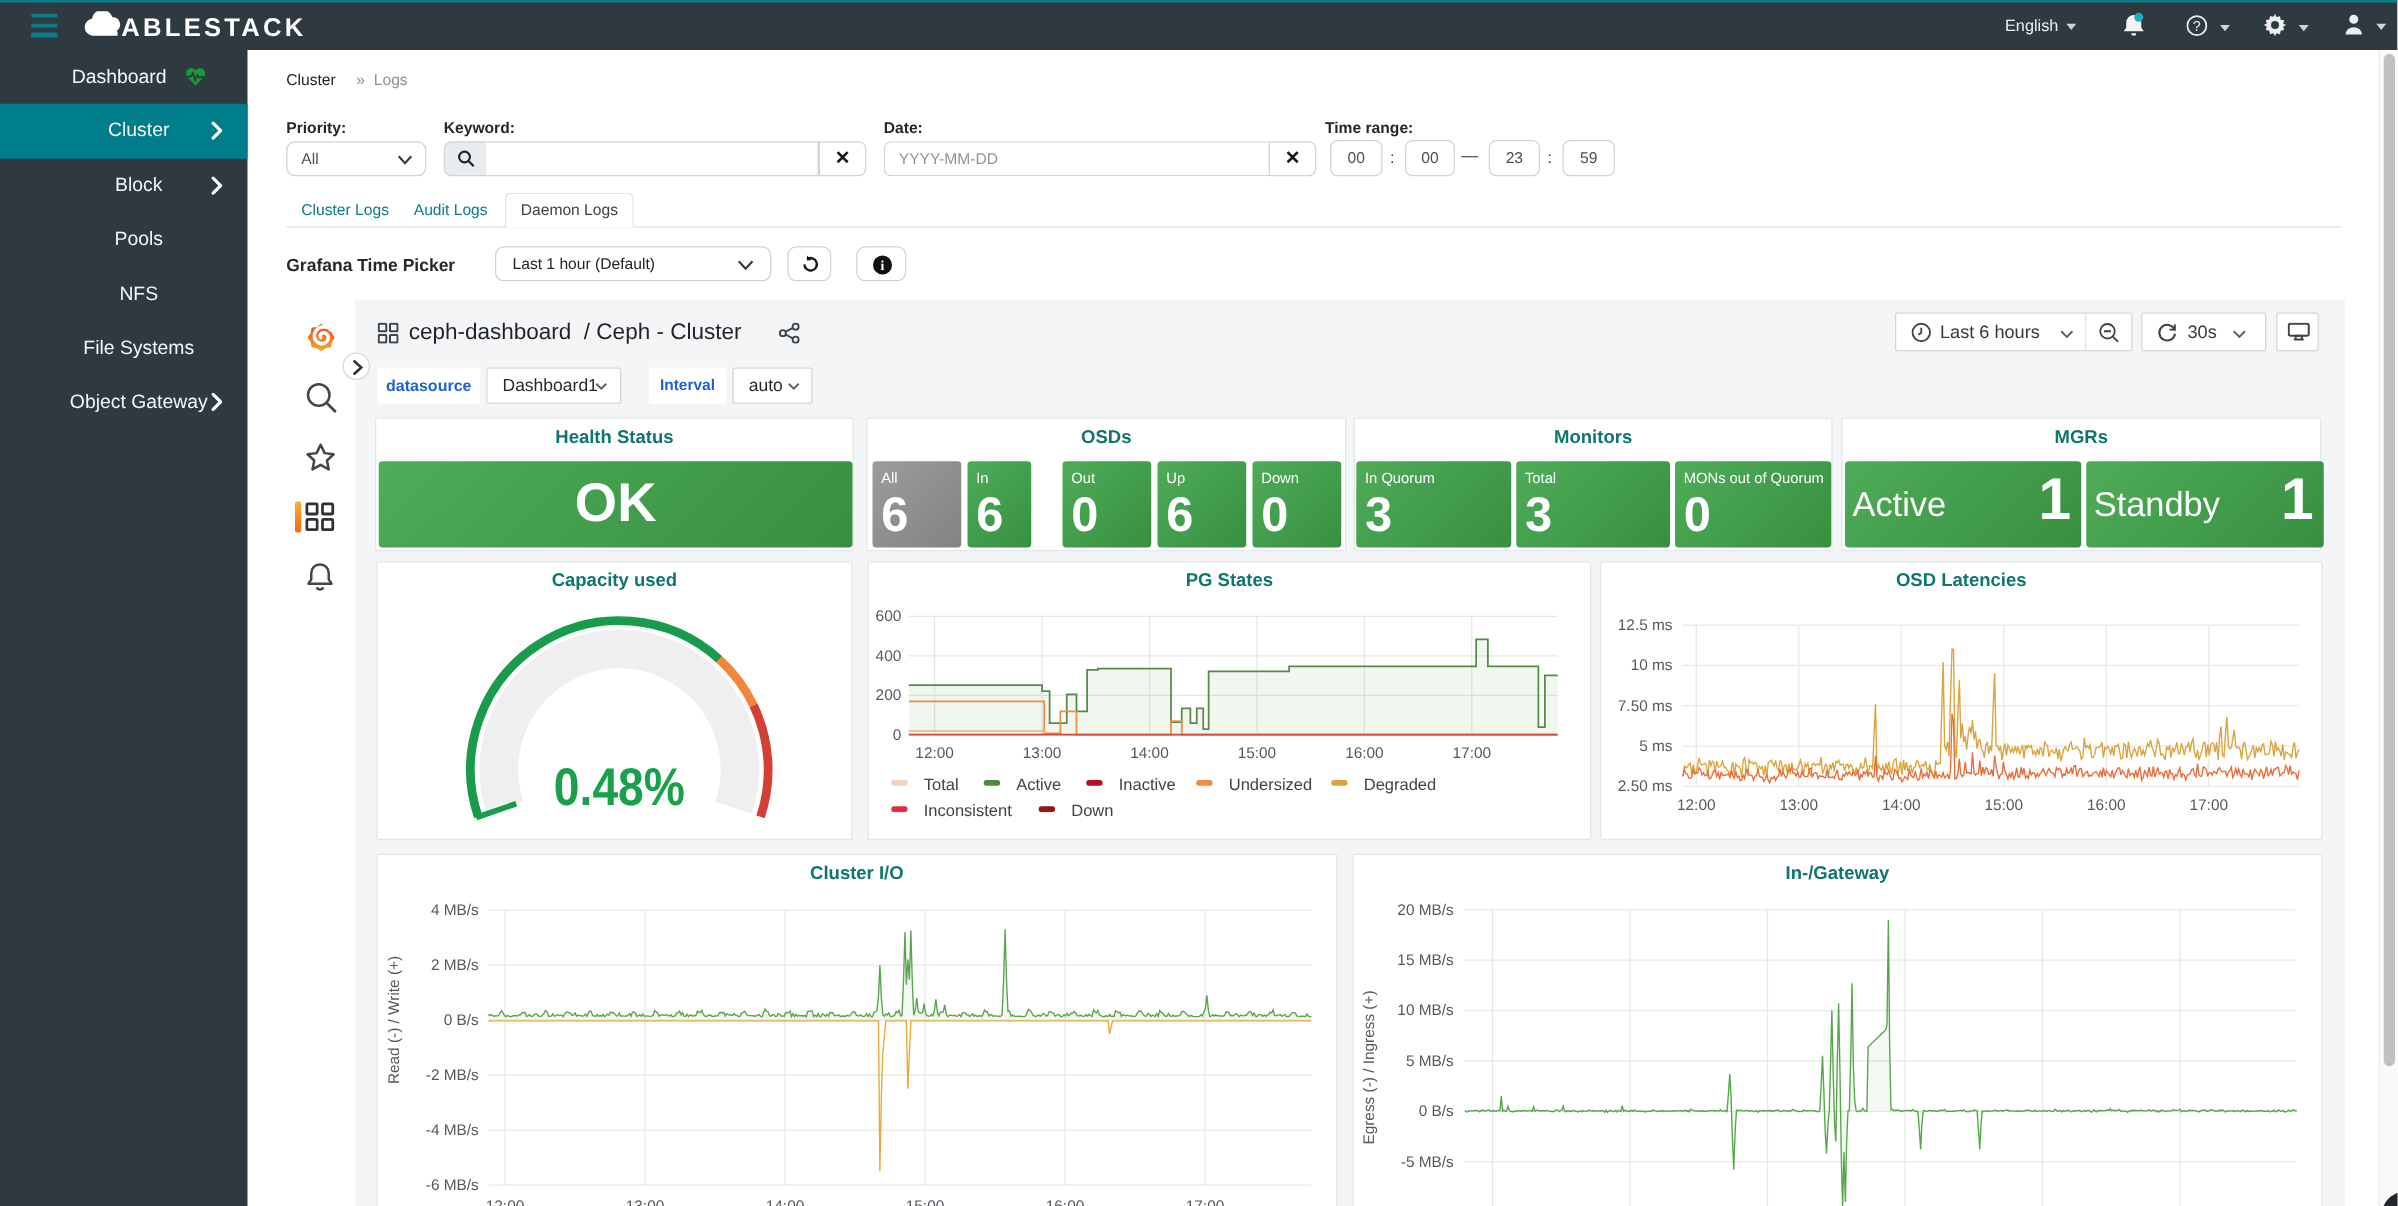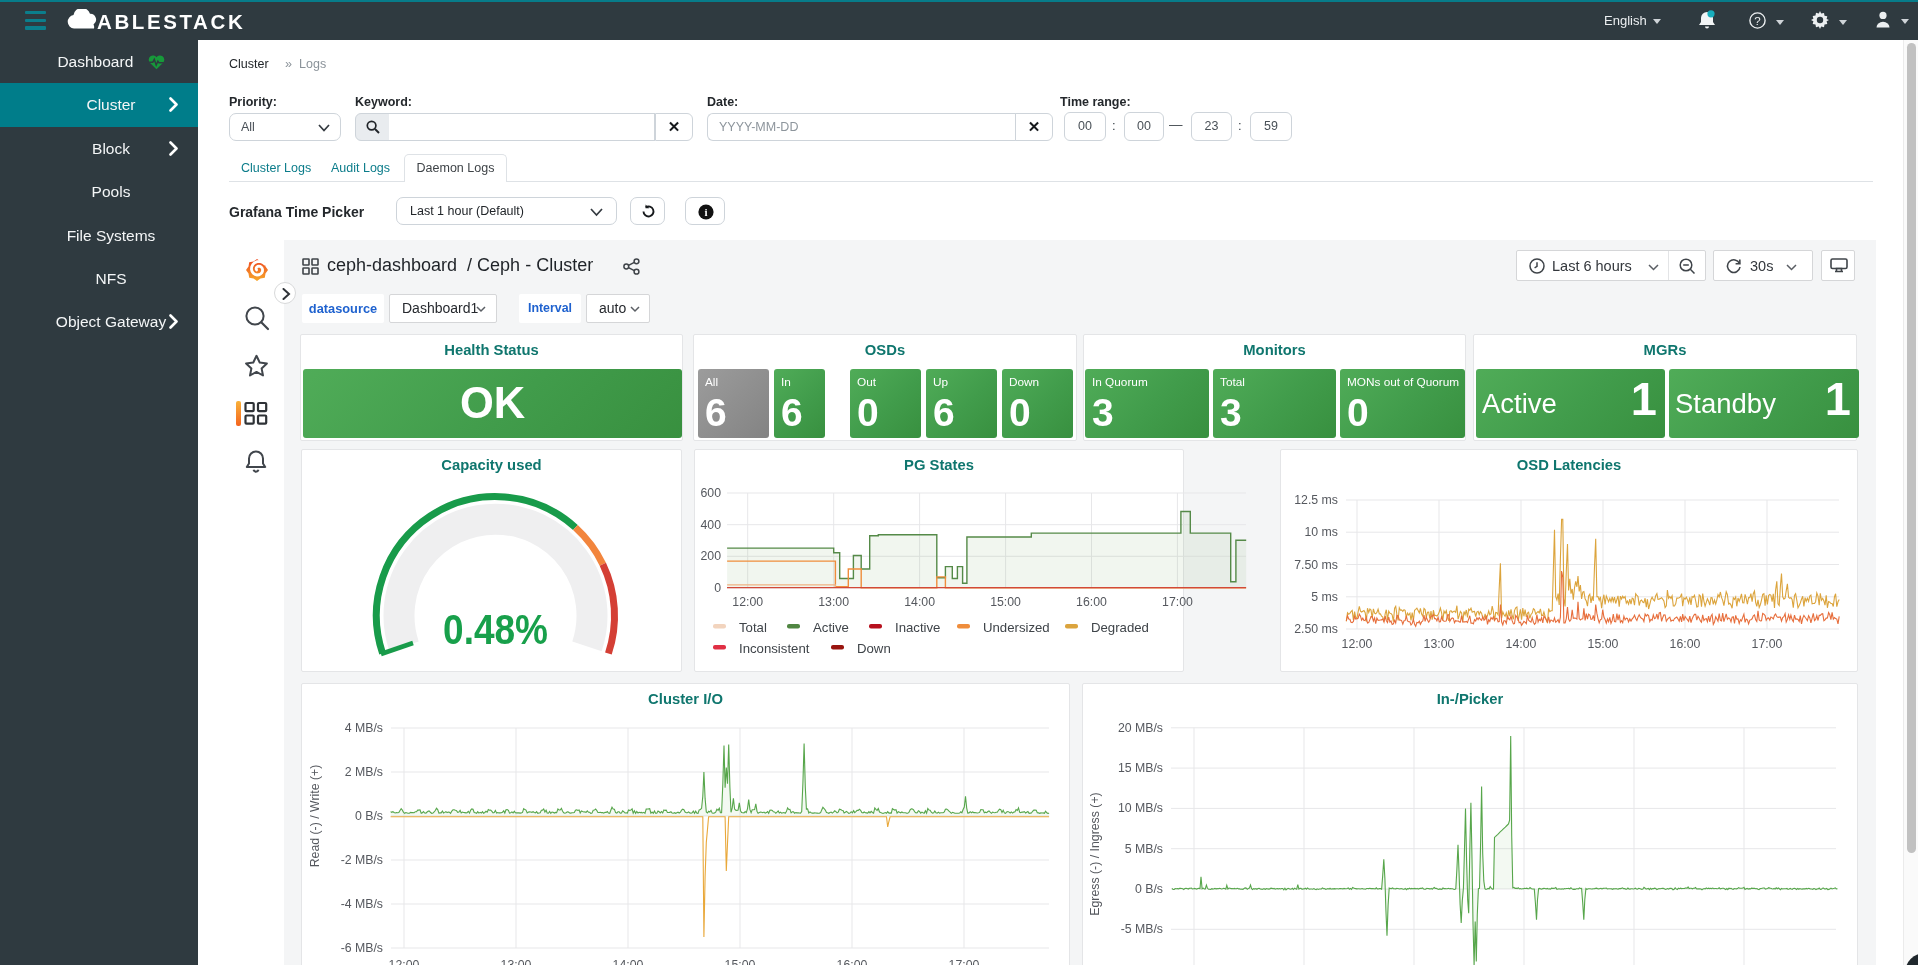--- a/index.html
+++ b/index.html
@@ -110,22 +110,22 @@
         </span>
   </div>
   <div class="side-item">Block
     <span class="side-chev">
           <svg width="9" height="15" viewBox="0 0 9 15">
             <path d="M1.5 1.5 L7.5 7.5 L1.5 13.5" fill="none" stroke="#fff" stroke-width="2.6" stroke-linecap="round" stroke-linejoin="round"></path>
           </svg>
         </span>
   </div>
   <div class="side-item">Pools</div>
+  <div class="side-item">NFS</div>
   <div class="side-item">File Systems</div>
-  <div class="side-item">NFS</div>
   <div class="side-item">Object Gateway
     <span class="side-chev">
           <svg width="9" height="15" viewBox="0 0 9 15">
             <path d="M1.5 1.5 L7.5 7.5 L1.5 13.5" fill="none" stroke="#fff" stroke-width="2.6" stroke-linecap="round" stroke-linejoin="round"></path>
           </svg>
         </span>
   </div>
 </div>
 
 <div class="abs" style="left:229px; top:57px; font-size:12.5px; color:#212529;">Cluster
@@ -354,21 +354,21 @@
   <div class="gtitle">Capacity used</div>
   <svg width="381" height="223" viewBox="0 0 381 223" xmlns="http://www.w3.org/2000/svg" style="position:absolute;left:0;top:0;font-family:'Liberation Sans',sans-serif">
         <path d="M102.0 196.3A96.5 96.5 0 1 1 285.0 196.3" fill="none" stroke="#efeff0" stroke-width="31" stroke-linecap="butt"></path>
         <path d="M80.6 203.5A119 119 0 0 1 273.4 77.5" fill="none" stroke="#189b4a" stroke-width="7" stroke-linecap="butt"></path>
         <path d="M273.4 77.5A119 119 0 0 1 300.8 114.3" fill="none" stroke="#f2853d" stroke-width="7" stroke-linecap="butt"></path>
         <path d="M300.8 114.3A119 119 0 0 1 306.4 203.5" fill="none" stroke="#d43f35" stroke-width="7" stroke-linecap="butt"></path>
         <line x1="79" y1="204" x2="111" y2="193" stroke="#189b4a" stroke-width="4.5"></line>
         <text transform="translate(193.5,194) scale(0.87,1)" font-size="42.5" font-weight="bold" text-anchor="middle" fill="#18a04b">0.48%</text>
       </svg>
 </div>
-<div class="gcard" style="left:694px; top:449px; width:490px; height:223px;">
+<div class="gcard" style="left:694px; top:449px; width:579px; height:223px;">
   <div class="gtitle">PG States</div>
   <svg width="579" height="223" viewBox="0 0 579 223" xmlns="http://www.w3.org/2000/svg" style="position:absolute;left:0;top:0;font-family:'Liberation Sans',sans-serif">
         <line x1="32" y1="138.0" x2="551" y2="138.0" stroke="#e7e7e9" stroke-width="1"></line>
         <text x="26" y="142.0" font-size="12.3" text-anchor="end" fill="#55585e" font-weight="400">0</text>
         <line x1="32" y1="106.3" x2="551" y2="106.3" stroke="#e7e7e9" stroke-width="1"></line>
         <text x="26" y="110.33333333333333" font-size="12.3" text-anchor="end" fill="#55585e" font-weight="400">200</text>
         <line x1="32" y1="74.7" x2="551" y2="74.7" stroke="#e7e7e9" stroke-width="1"></line>
         <text x="26" y="78.66666666666666" font-size="12.3" text-anchor="end" fill="#55585e" font-weight="400">400</text>
         <line x1="32" y1="43.0" x2="551" y2="43.0" stroke="#e7e7e9" stroke-width="1"></line>
         <text x="26" y="47.0" font-size="12.3" text-anchor="end" fill="#55585e" font-weight="400">600</text>
@@ -462,21 +462,21 @@
         <text x="550.0" y="285" font-size="12.3" text-anchor="middle" fill="#55585e" font-weight="400">16:00</text>
         <line x1="662.0" y1="44.0" x2="662.0" y2="264.0" stroke="#e7e7e9" stroke-width="1"></line>
         <text x="662.0" y="285" font-size="12.3" text-anchor="middle" fill="#55585e" font-weight="400">17:00</text>
         <text x="17" y="132" transform="rotate(-90 17 132)" font-size="12.3" text-anchor="middle" fill="#55585e">Read (-) / Write (+)</text>
         <path d="M88.6 127.6L89.7 128.3L90.9 127.7L92.1 128.5L93.3 129.0L94.5 128.6L95.6 128.7L96.8 128.5L98.0 126.5L99.2 124.6L100.3 126.0L101.5 128.3L102.7 129.3L103.9 128.5L105.1 128.9L106.2 129.3L107.4 129.2L108.6 128.4L109.8 128.6L110.9 128.6L112.1 128.7L113.3 127.7L114.5 127.8L115.7 126.1L116.8 126.1L118.0 125.8L119.2 129.3L120.4 128.7L121.5 127.6L122.7 129.0L123.9 129.1L125.1 128.0L126.3 127.0L127.4 127.1L128.6 128.5L129.8 129.3L131.0 129.1L132.1 127.9L133.3 126.5L134.5 124.3L135.7 125.6L136.9 129.2L138.0 128.9L139.2 128.9L140.4 127.0L141.6 129.1L142.8 128.4L143.9 127.6L145.1 128.6L146.3 128.1L147.5 128.3L148.6 129.3L149.8 127.1L151.0 125.8L152.2 125.7L153.4 126.2L154.5 126.6L155.7 128.3L156.9 128.0L158.1 126.3L159.2 129.0L160.4 128.1L161.6 128.5L162.8 128.6L164.0 128.9L165.1 128.7L166.3 127.3L167.5 129.1L168.7 126.1L169.8 124.9L171.0 125.2L172.2 128.5L173.4 128.7L174.6 129.3L175.7 127.6L176.9 129.1L178.1 128.3L179.3 129.0L180.5 127.6L181.6 129.2L182.8 128.5L184.0 127.3L185.2 128.2L186.3 125.5L187.5 126.2L188.7 126.0L189.9 127.3L191.1 128.8L192.2 128.6L193.4 126.4L194.6 129.1L195.8 128.5L196.9 128.9L198.1 128.9L199.3 128.8L200.5 128.2L201.7 126.8L202.8 129.0L204.0 125.7L205.2 125.5L206.4 126.4L207.5 129.1L208.7 128.7L209.9 127.9L211.1 129.0L212.3 127.3L213.4 128.8L214.6 128.9L215.8 128.8L217.0 128.9L218.2 129.1L219.3 128.9L220.5 128.4L221.7 124.6L222.9 125.6L224.0 126.1L225.2 128.9L226.4 128.1L227.6 127.9L228.8 128.0L229.9 128.3L231.1 127.7L232.3 128.4L233.5 128.9L234.6 127.6L235.8 129.3L237.0 129.0L238.2 128.7L239.4 126.3L240.5 126.2L241.7 124.9L242.9 128.0L244.1 126.2L245.2 129.0L246.4 129.2L247.6 127.4L248.8 129.3L250.0 128.0L251.1 128.2L252.3 129.0L253.5 128.4L254.7 128.6L255.9 124.9L257.0 125.9L258.2 126.0L259.4 124.4L260.6 127.3L261.7 128.7L262.9 129.2L264.1 128.7L265.3 127.8L266.5 128.1L267.6 129.0L268.8 129.1L270.0 128.8L271.2 128.7L272.3 128.6L273.5 126.2L274.7 125.8L275.9 126.5L277.1 125.9L278.2 128.9L279.4 126.9L280.6 127.6L281.8 128.0L282.9 127.9L284.1 128.4L285.3 126.9L286.5 128.3L287.7 128.3L288.8 129.3L290.0 129.1L291.2 126.3L292.4 126.1L293.6 125.0L294.7 126.3L295.9 128.4L297.1 128.5L298.3 128.3L299.4 128.6L300.6 128.5L301.8 129.1L303.0 128.3L304.2 128.4L305.3 127.6L306.5 129.1L307.7 129.3L308.9 126.0L310.0 123.2L311.2 125.1L312.4 125.3L313.6 128.6L314.8 129.0L315.9 127.8L317.1 127.8L318.3 129.2L319.5 129.0L320.6 126.8L321.8 127.7L323.0 129.0L324.2 128.7L325.4 129.0L326.5 125.9L327.7 126.4L328.9 126.1L330.1 124.9L331.2 129.2L332.4 126.8L333.6 129.3L334.8 127.4L336.0 129.0L337.1 128.3L338.3 128.6L339.5 128.4L340.7 128.9L341.9 128.3L343.0 129.3L344.2 125.1L345.4 125.0L346.6 124.9L347.7 124.6L348.9 129.2L350.1 128.1L351.3 129.3L352.5 126.9L353.6 129.2L354.8 129.2L356.0 127.1L357.2 127.8L358.3 128.9L359.5 127.5L360.7 128.9L361.9 125.9L363.1 126.4L364.2 126.1L365.4 128.5L366.6 128.5L367.8 128.4L368.9 127.8L370.1 129.0L371.3 129.2L372.5 128.7L373.7 129.3L374.8 128.7L376.0 128.2L377.2 129.0L378.4 128.1L379.6 126.1L380.7 125.2L381.9 125.7L383.1 128.1L384.3 128.7L385.4 128.7L386.6 127.9L387.8 129.0L389.0 129.1L390.2 128.8L391.3 127.0L392.5 129.3L393.7 127.2L394.9 129.2L396.0 129.3L397.2 125.9L398.4 125.5L399.6 124.3L400.8 112.2L401.9 88.0L403.1 114.4L404.3 127.9L405.5 129.0L406.6 127.2L407.8 128.0L409.0 126.3L410.2 129.1L411.4 129.2L412.5 128.9L413.7 128.2L414.9 125.2L416.1 126.3L417.3 124.2L418.4 128.7L419.6 128.7L420.8 100.3L422.0 61.6L423.1 103.8L424.3 83.6L425.5 99.8L426.7 60.5L427.9 103.4L429.0 128.3L430.2 124.1L431.4 114.4L432.6 125.0L433.7 126.2L434.9 126.4L436.1 126.1L437.3 118.8L438.5 126.7L439.6 128.5L440.8 128.8L442.0 128.9L443.2 127.6L444.3 128.6L445.5 124.6L446.7 115.5L447.9 125.4L449.1 128.7L450.2 125.7L451.4 125.7L452.6 125.6L453.8 119.9L455.0 127.2L456.1 129.2L457.3 128.5L458.5 128.1L459.7 128.3L460.8 128.7L462.0 128.1L463.2 129.2L464.4 128.6L465.6 127.6L466.7 129.3L467.9 126.3L469.1 126.1L470.3 126.5L471.4 127.8L472.6 128.0L473.8 129.3L475.0 128.2L476.2 126.9L477.3 129.0L478.5 128.1L479.7 129.2L480.9 128.8L482.0 128.6L483.2 129.2L484.4 127.6L485.6 123.9L486.8 125.5L487.9 125.4L489.1 128.9L490.3 127.8L491.5 127.8L492.6 129.2L493.8 128.6L495.0 128.9L496.2 128.9L497.4 129.0L498.5 129.1L499.7 127.6L500.9 99.3L502.1 59.4L503.3 103.0L504.4 125.1L505.6 124.9L506.8 129.0L508.0 127.9L509.1 128.8L510.3 129.1L511.5 129.1L512.7 128.9L513.9 129.0L515.0 129.1L516.2 129.3L517.4 129.3L518.6 128.6L519.7 125.9L520.9 123.3L522.1 124.5L523.3 126.1L524.5 128.5L525.6 128.7L526.8 129.3L528.0 128.5L529.2 128.1L530.3 129.1L531.5 128.1L532.7 126.8L533.9 127.6L535.1 128.9L536.2 128.2L537.4 125.2L538.6 125.6L539.8 126.3L541.0 126.5L542.1 129.0L543.3 128.2L544.5 127.4L545.7 128.3L546.8 129.4L548.0 129.1L549.2 127.7L550.4 128.8L551.6 126.7L552.7 128.6L553.9 127.7L555.1 126.4L556.3 126.4L557.4 125.2L558.6 126.3L559.8 128.6L561.0 128.8L562.2 128.0L563.3 128.8L564.5 128.9L565.7 129.1L566.9 127.6L568.0 128.9L569.2 127.4L570.4 128.5L571.6 129.2L572.8 123.9L573.9 125.3L575.1 126.4L576.3 124.5L577.5 128.0L578.7 128.6L579.8 129.1L581.0 129.4L582.2 129.0L583.4 128.6L584.5 129.3L585.7 127.6L586.9 129.2L588.1 128.9L589.3 129.1L590.4 124.7L591.6 125.4L592.8 126.1L594.0 125.7L595.1 129.1L596.3 127.7L597.5 128.2L598.7 128.8L599.9 128.0L601.0 128.7L602.2 128.7L603.4 128.8L604.6 129.1L605.7 129.2L606.9 128.4L608.1 125.9L609.3 124.8L610.5 125.0L611.6 125.9L612.8 128.0L614.0 128.9L615.2 128.8L616.4 126.7L617.5 127.4L618.7 129.1L619.9 128.1L621.1 128.8L622.2 129.2L623.4 126.8L624.6 129.1L625.8 124.4L627.0 126.0L628.1 126.2L629.3 128.2L630.5 129.2L631.7 128.7L632.8 126.9L634.0 128.7L635.2 129.2L636.4 128.2L637.6 129.2L638.7 128.7L639.9 128.8L641.1 128.7L642.3 127.9L643.4 125.3L644.6 125.0L645.8 125.8L647.0 127.2L648.2 128.1L649.3 129.3L650.5 128.3L651.7 128.8L652.9 129.3L654.0 129.3L655.2 129.3L656.4 129.3L657.6 129.1L658.8 127.8L659.9 128.8L661.1 125.5L662.3 123.1L663.5 112.2L664.7 124.1L665.8 129.2L667.0 128.9L668.2 127.7L669.4 128.8L670.5 127.9L671.7 128.6L672.9 128.5L674.1 128.7L675.3 129.0L676.4 128.8L677.6 128.4L678.8 125.6L680.0 125.8L681.1 125.8L682.3 128.7L683.5 128.2L684.7 128.7L685.9 127.5L687.0 126.9L688.2 128.2L689.4 129.3L690.6 128.1L691.7 128.5L692.9 128.7L694.1 128.2L695.3 128.2L696.5 126.3L697.6 125.2L698.8 125.6L700.0 128.4L701.2 126.3L702.4 128.9L703.5 129.3L704.7 127.9L705.9 127.5L707.1 128.1L708.2 129.0L709.4 127.9L710.6 129.1L711.8 128.1L713.0 127.8L714.1 125.6L715.3 126.4L716.5 123.8L717.7 128.3L718.8 128.6L720.0 128.0L721.2 128.1L722.4 127.6L723.6 129.0L724.7 128.2L725.9 127.5L727.1 129.4L728.3 129.1L729.4 129.0L730.6 127.3L731.8 126.1L733.0 126.1L734.2 126.3L735.3 128.7L736.5 128.9L737.7 129.3L738.9 128.9L740.1 129.0L741.2 128.9L742.4 129.3L743.6 127.2L744.8 128.8L745.9 129.4L747.1 129.3L747.1 132.0L88.6 132.0Z" fill="rgba(87,166,75,0.07)" stroke="none"></path>
         <path d="M88.6 127.6L89.7 128.3L90.9 127.7L92.1 128.5L93.3 129.0L94.5 128.6L95.6 128.7L96.8 128.5L98.0 126.5L99.2 124.6L100.3 126.0L101.5 128.3L102.7 129.3L103.9 128.5L105.1 128.9L106.2 129.3L107.4 129.2L108.6 128.4L109.8 128.6L110.9 128.6L112.1 128.7L113.3 127.7L114.5 127.8L115.7 126.1L116.8 126.1L118.0 125.8L119.2 129.3L120.4 128.7L121.5 127.6L122.7 129.0L123.9 129.1L125.1 128.0L126.3 127.0L127.4 127.1L128.6 128.5L129.8 129.3L131.0 129.1L132.1 127.9L133.3 126.5L134.5 124.3L135.7 125.6L136.9 129.2L138.0 128.9L139.2 128.9L140.4 127.0L141.6 129.1L142.8 128.4L143.9 127.6L145.1 128.6L146.3 128.1L147.5 128.3L148.6 129.3L149.8 127.1L151.0 125.8L152.2 125.7L153.4 126.2L154.5 126.6L155.7 128.3L156.9 128.0L158.1 126.3L159.2 129.0L160.4 128.1L161.6 128.5L162.8 128.6L164.0 128.9L165.1 128.7L166.3 127.3L167.5 129.1L168.7 126.1L169.8 124.9L171.0 125.2L172.2 128.5L173.4 128.7L174.6 129.3L175.7 127.6L176.9 129.1L178.1 128.3L179.3 129.0L180.5 127.6L181.6 129.2L182.8 128.5L184.0 127.3L185.2 128.2L186.3 125.5L187.5 126.2L188.7 126.0L189.9 127.3L191.1 128.8L192.2 128.6L193.4 126.4L194.6 129.1L195.8 128.5L196.9 128.9L198.1 128.9L199.3 128.8L200.5 128.2L201.7 126.8L202.8 129.0L204.0 125.7L205.2 125.5L206.4 126.4L207.5 129.1L208.7 128.7L209.9 127.9L211.1 129.0L212.3 127.3L213.4 128.8L214.6 128.9L215.8 128.8L217.0 128.9L218.2 129.1L219.3 128.9L220.5 128.4L221.7 124.6L222.9 125.6L224.0 126.1L225.2 128.9L226.4 128.1L227.6 127.9L228.8 128.0L229.9 128.3L231.1 127.7L232.3 128.4L233.5 128.9L234.6 127.6L235.8 129.3L237.0 129.0L238.2 128.7L239.4 126.3L240.5 126.2L241.7 124.9L242.9 128.0L244.1 126.2L245.2 129.0L246.4 129.2L247.6 127.4L248.8 129.3L250.0 128.0L251.1 128.2L252.3 129.0L253.5 128.4L254.7 128.6L255.9 124.9L257.0 125.9L258.2 126.0L259.4 124.4L260.6 127.3L261.7 128.7L262.9 129.2L264.1 128.7L265.3 127.8L266.5 128.1L267.6 129.0L268.8 129.1L270.0 128.8L271.2 128.7L272.3 128.6L273.5 126.2L274.7 125.8L275.9 126.5L277.1 125.9L278.2 128.9L279.4 126.9L280.6 127.6L281.8 128.0L282.9 127.9L284.1 128.4L285.3 126.9L286.5 128.3L287.7 128.3L288.8 129.3L290.0 129.1L291.2 126.3L292.4 126.1L293.6 125.0L294.7 126.3L295.9 128.4L297.1 128.5L298.3 128.3L299.4 128.6L300.6 128.5L301.8 129.1L303.0 128.3L304.2 128.4L305.3 127.6L306.5 129.1L307.7 129.3L308.9 126.0L310.0 123.2L311.2 125.1L312.4 125.3L313.6 128.6L314.8 129.0L315.9 127.8L317.1 127.8L318.3 129.2L319.5 129.0L320.6 126.8L321.8 127.7L323.0 129.0L324.2 128.7L325.4 129.0L326.5 125.9L327.7 126.4L328.9 126.1L330.1 124.9L331.2 129.2L332.4 126.8L333.6 129.3L334.8 127.4L336.0 129.0L337.1 128.3L338.3 128.6L339.5 128.4L340.7 128.9L341.9 128.3L343.0 129.3L344.2 125.1L345.4 125.0L346.6 124.9L347.7 124.6L348.9 129.2L350.1 128.1L351.3 129.3L352.5 126.9L353.6 129.2L354.8 129.2L356.0 127.1L357.2 127.8L358.3 128.9L359.5 127.5L360.7 128.9L361.9 125.9L363.1 126.4L364.2 126.1L365.4 128.5L366.6 128.5L367.8 128.4L368.9 127.8L370.1 129.0L371.3 129.2L372.5 128.7L373.7 129.3L374.8 128.7L376.0 128.2L377.2 129.0L378.4 128.1L379.6 126.1L380.7 125.2L381.9 125.7L383.1 128.1L384.3 128.7L385.4 128.7L386.6 127.9L387.8 129.0L389.0 129.1L390.2 128.8L391.3 127.0L392.5 129.3L393.7 127.2L394.9 129.2L396.0 129.3L397.2 125.9L398.4 125.5L399.6 124.3L400.8 112.2L401.9 88.0L403.1 114.4L404.3 127.9L405.5 129.0L406.6 127.2L407.8 128.0L409.0 126.3L410.2 129.1L411.4 129.2L412.5 128.9L413.7 128.2L414.9 125.2L416.1 126.3L417.3 124.2L418.4 128.7L419.6 128.7L420.8 100.3L422.0 61.6L423.1 103.8L424.3 83.6L425.5 99.8L426.7 60.5L427.9 103.4L429.0 128.3L430.2 124.1L431.4 114.4L432.6 125.0L433.7 126.2L434.9 126.4L436.1 126.1L437.3 118.8L438.5 126.7L439.6 128.5L440.8 128.8L442.0 128.9L443.2 127.6L444.3 128.6L445.5 124.6L446.7 115.5L447.9 125.4L449.1 128.7L450.2 125.7L451.4 125.7L452.6 125.6L453.8 119.9L455.0 127.2L456.1 129.2L457.3 128.5L458.5 128.1L459.7 128.3L460.8 128.7L462.0 128.1L463.2 129.2L464.4 128.6L465.6 127.6L466.7 129.3L467.9 126.3L469.1 126.1L470.3 126.5L471.4 127.8L472.6 128.0L473.8 129.3L475.0 128.2L476.2 126.9L477.3 129.0L478.5 128.1L479.7 129.2L480.9 128.8L482.0 128.6L483.2 129.2L484.4 127.6L485.6 123.9L486.8 125.5L487.9 125.4L489.1 128.9L490.3 127.8L491.5 127.8L492.6 129.2L493.8 128.6L495.0 128.9L496.2 128.9L497.4 129.0L498.5 129.1L499.7 127.6L500.9 99.3L502.1 59.4L503.3 103.0L504.4 125.1L505.6 124.9L506.8 129.0L508.0 127.9L509.1 128.8L510.3 129.1L511.5 129.1L512.7 128.9L513.9 129.0L515.0 129.1L516.2 129.3L517.4 129.3L518.6 128.6L519.7 125.9L520.9 123.3L522.1 124.5L523.3 126.1L524.5 128.5L525.6 128.7L526.8 129.3L528.0 128.5L529.2 128.1L530.3 129.1L531.5 128.1L532.7 126.8L533.9 127.6L535.1 128.9L536.2 128.2L537.4 125.2L538.6 125.6L539.8 126.3L541.0 126.5L542.1 129.0L543.3 128.2L544.5 127.4L545.7 128.3L546.8 129.4L548.0 129.1L549.2 127.7L550.4 128.8L551.6 126.7L552.7 128.6L553.9 127.7L555.1 126.4L556.3 126.4L557.4 125.2L558.6 126.3L559.8 128.6L561.0 128.8L562.2 128.0L563.3 128.8L564.5 128.9L565.7 129.1L566.9 127.6L568.0 128.9L569.2 127.4L570.4 128.5L571.6 129.2L572.8 123.9L573.9 125.3L575.1 126.4L576.3 124.5L577.5 128.0L578.7 128.6L579.8 129.1L581.0 129.4L582.2 129.0L583.4 128.6L584.5 129.3L585.7 127.6L586.9 129.2L588.1 128.9L589.3 129.1L590.4 124.7L591.6 125.4L592.8 126.1L594.0 125.7L595.1 129.1L596.3 127.7L597.5 128.2L598.7 128.8L599.9 128.0L601.0 128.7L602.2 128.7L603.4 128.8L604.6 129.1L605.7 129.2L606.9 128.4L608.1 125.9L609.3 124.8L610.5 125.0L611.6 125.9L612.8 128.0L614.0 128.9L615.2 128.8L616.4 126.7L617.5 127.4L618.7 129.1L619.9 128.1L621.1 128.8L622.2 129.2L623.4 126.8L624.6 129.1L625.8 124.4L627.0 126.0L628.1 126.2L629.3 128.2L630.5 129.2L631.7 128.7L632.8 126.9L634.0 128.7L635.2 129.2L636.4 128.2L637.6 129.2L638.7 128.7L639.9 128.8L641.1 128.7L642.3 127.9L643.4 125.3L644.6 125.0L645.8 125.8L647.0 127.2L648.2 128.1L649.3 129.3L650.5 128.3L651.7 128.8L652.9 129.3L654.0 129.3L655.2 129.3L656.4 129.3L657.6 129.1L658.8 127.8L659.9 128.8L661.1 125.5L662.3 123.1L663.5 112.2L664.7 124.1L665.8 129.2L667.0 128.9L668.2 127.7L669.4 128.8L670.5 127.9L671.7 128.6L672.9 128.5L674.1 128.7L675.3 129.0L676.4 128.8L677.6 128.4L678.8 125.6L680.0 125.8L681.1 125.8L682.3 128.7L683.5 128.2L684.7 128.7L685.9 127.5L687.0 126.9L688.2 128.2L689.4 129.3L690.6 128.1L691.7 128.5L692.9 128.7L694.1 128.2L695.3 128.2L696.5 126.3L697.6 125.2L698.8 125.6L700.0 128.4L701.2 126.3L702.4 128.9L703.5 129.3L704.7 127.9L705.9 127.5L707.1 128.1L708.2 129.0L709.4 127.9L710.6 129.1L711.8 128.1L713.0 127.8L714.1 125.6L715.3 126.4L716.5 123.8L717.7 128.3L718.8 128.6L720.0 128.0L721.2 128.1L722.4 127.6L723.6 129.0L724.7 128.2L725.9 127.5L727.1 129.4L728.3 129.1L729.4 129.0L730.6 127.3L731.8 126.1L733.0 126.1L734.2 126.3L735.3 128.7L736.5 128.9L737.7 129.3L738.9 128.9L740.1 129.0L741.2 128.9L742.4 129.3L743.6 127.2L744.8 128.8L745.9 129.4L747.1 129.3" fill="none" stroke="#57a64b" stroke-width="1.1"></path>
         <path d="M88.6 132.7L89.7 132.7L90.9 132.7L92.1 132.7L93.3 132.7L94.5 132.7L95.6 132.7L96.8 132.7L98.0 132.7L99.2 132.7L100.3 132.7L101.5 132.7L102.7 132.7L103.9 132.7L105.1 132.7L106.2 132.7L107.4 132.7L108.6 132.7L109.8 132.7L110.9 132.7L112.1 132.7L113.3 132.7L114.5 132.7L115.7 132.7L116.8 132.7L118.0 132.7L119.2 132.7L120.4 132.7L121.5 132.7L122.7 132.7L123.9 132.7L125.1 132.7L126.3 132.7L127.4 132.7L128.6 132.7L129.8 132.7L131.0 132.7L132.1 132.7L133.3 132.7L134.5 132.7L135.7 132.7L136.9 132.7L138.0 132.7L139.2 132.7L140.4 132.7L141.6 132.7L142.8 132.7L143.9 132.7L145.1 132.7L146.3 132.7L147.5 132.7L148.6 132.7L149.8 132.7L151.0 132.7L152.2 132.7L153.4 132.7L154.5 132.7L155.7 132.7L156.9 132.7L158.1 132.7L159.2 132.7L160.4 132.7L161.6 132.7L162.8 132.7L164.0 132.7L165.1 132.7L166.3 132.7L167.5 132.7L168.7 132.7L169.8 132.7L171.0 132.7L172.2 132.7L173.4 132.7L174.6 132.7L175.7 132.7L176.9 132.7L178.1 132.7L179.3 132.7L180.5 132.7L181.6 132.7L182.8 132.7L184.0 132.7L185.2 132.7L186.3 132.7L187.5 132.7L188.7 132.7L189.9 132.7L191.1 132.7L192.2 132.7L193.4 132.7L194.6 132.7L195.8 132.7L196.9 132.7L198.1 132.7L199.3 132.7L200.5 132.7L201.7 132.7L202.8 132.7L204.0 132.7L205.2 132.7L206.4 132.7L207.5 132.7L208.7 132.7L209.9 132.7L211.1 132.7L212.3 132.7L213.4 132.7L214.6 132.7L215.8 132.7L217.0 132.7L218.2 132.7L219.3 132.7L220.5 132.7L221.7 132.7L222.9 132.7L224.0 132.7L225.2 132.7L226.4 132.7L227.6 132.7L228.8 132.7L229.9 132.7L231.1 132.7L232.3 132.7L233.5 132.7L234.6 132.7L235.8 132.7L237.0 132.7L238.2 132.7L239.4 132.7L240.5 132.7L241.7 132.7L242.9 132.7L244.1 132.7L245.2 132.7L246.4 132.7L247.6 132.7L248.8 132.7L250.0 132.7L251.1 132.7L252.3 132.7L253.5 132.7L254.7 132.7L255.9 132.7L257.0 132.7L258.2 132.7L259.4 132.7L260.6 132.7L261.7 132.7L262.9 132.7L264.1 132.7L265.3 132.7L266.5 132.7L267.6 132.7L268.8 132.7L270.0 132.7L271.2 132.7L272.3 132.7L273.5 132.7L274.7 132.7L275.9 132.7L277.1 132.7L278.2 132.7L279.4 132.7L280.6 132.7L281.8 132.7L282.9 132.7L284.1 132.7L285.3 132.7L286.5 132.7L287.7 132.7L288.8 132.7L290.0 132.7L291.2 132.7L292.4 132.7L293.6 132.7L294.7 132.7L295.9 132.7L297.1 132.7L298.3 132.7L299.4 132.7L300.6 132.7L301.8 132.7L303.0 132.7L304.2 132.7L305.3 132.7L306.5 132.7L307.7 132.7L308.9 132.7L310.0 132.7L311.2 132.7L312.4 132.7L313.6 132.7L314.8 132.7L315.9 132.7L317.1 132.7L318.3 132.7L319.5 132.7L320.6 132.7L321.8 132.7L323.0 132.7L324.2 132.7L325.4 132.7L326.5 132.7L327.7 132.7L328.9 132.7L330.1 132.7L331.2 132.7L332.4 132.7L333.6 132.7L334.8 132.7L336.0 132.7L337.1 132.7L338.3 132.7L339.5 132.7L340.7 132.7L341.9 132.7L343.0 132.7L344.2 132.7L345.4 132.7L346.6 132.7L347.7 132.7L348.9 132.7L350.1 132.7L351.3 132.7L352.5 132.7L353.6 132.7L354.8 132.7L356.0 132.7L357.2 132.7L358.3 132.7L359.5 132.7L360.7 132.7L361.9 132.7L363.1 132.7L364.2 132.7L365.4 132.7L366.6 132.7L367.8 132.7L368.9 132.7L370.1 132.7L371.3 132.7L372.5 132.7L373.7 132.7L374.8 132.7L376.0 132.7L377.2 132.7L378.4 132.7L379.6 132.7L380.7 132.7L381.9 132.7L383.1 132.7L384.3 132.7L385.4 132.7L386.6 132.7L387.8 132.7L389.0 132.7L390.2 132.7L391.3 132.7L392.5 132.7L393.7 132.7L394.9 132.7L396.0 132.7L397.2 132.7L398.4 132.7L399.6 132.7L400.8 132.7L401.9 253.0L403.1 192.5L404.3 158.4L405.5 145.2L406.6 132.7L407.8 132.7L409.0 132.7L410.2 132.7L411.4 132.7L412.5 132.7L413.7 132.7L414.9 132.7L416.1 132.7L417.3 132.7L418.4 132.7L419.6 132.7L420.8 132.7L422.0 132.7L423.1 132.7L424.3 187.0L425.5 159.5L426.7 132.7L427.9 132.7L429.0 132.7L430.2 132.7L431.4 132.7L432.6 132.7L433.7 132.7L434.9 132.7L436.1 132.7L437.3 132.7L438.5 132.7L439.6 132.7L440.8 132.7L442.0 132.7L443.2 132.7L444.3 132.7L445.5 132.7L446.7 132.7L447.9 132.7L449.1 132.7L450.2 132.7L451.4 132.7L452.6 132.7L453.8 132.7L455.0 132.7L456.1 132.7L457.3 132.7L458.5 132.7L459.7 132.7L460.8 132.7L462.0 132.7L463.2 132.7L464.4 132.7L465.6 132.7L466.7 132.7L467.9 132.7L469.1 132.7L470.3 132.7L471.4 132.7L472.6 132.7L473.8 132.7L475.0 132.7L476.2 132.7L477.3 132.7L478.5 132.7L479.7 132.7L480.9 132.7L482.0 132.7L483.2 132.7L484.4 132.7L485.6 132.7L486.8 132.7L487.9 132.7L489.1 132.7L490.3 132.7L491.5 132.7L492.6 132.7L493.8 132.7L495.0 132.7L496.2 132.7L497.4 132.7L498.5 132.7L499.7 132.7L500.9 132.7L502.1 132.7L503.3 132.7L504.4 132.7L505.6 132.7L506.8 132.7L508.0 132.7L509.1 132.7L510.3 132.7L511.5 132.7L512.7 132.7L513.9 132.7L515.0 132.7L516.2 132.7L517.4 132.7L518.6 132.7L519.7 132.7L520.9 132.7L522.1 132.7L523.3 132.7L524.5 132.7L525.6 132.7L526.8 132.7L528.0 132.7L529.2 132.7L530.3 132.7L531.5 132.7L532.7 132.7L533.9 132.7L535.1 132.7L536.2 132.7L537.4 132.7L538.6 132.7L539.8 132.7L541.0 132.7L542.1 132.7L543.3 132.7L544.5 132.7L545.7 132.7L546.8 132.7L548.0 132.7L549.2 132.7L550.4 132.7L551.6 132.7L552.7 132.7L553.9 132.7L555.1 132.7L556.3 132.7L557.4 132.7L558.6 132.7L559.8 132.7L561.0 132.7L562.2 132.7L563.3 132.7L564.5 132.7L565.7 132.7L566.9 132.7L568.0 132.7L569.2 132.7L570.4 132.7L571.6 132.7L572.8 132.7L573.9 132.7L575.1 132.7L576.3 132.7L577.5 132.7L578.7 132.7L579.8 132.7L581.0 132.7L582.2 132.7L583.4 132.7L584.5 132.7L585.7 143.0L586.9 137.5L588.1 132.7L589.3 132.7L590.4 132.7L591.6 132.7L592.8 132.7L594.0 132.7L595.1 132.7L596.3 132.7L597.5 132.7L598.7 132.7L599.9 132.7L601.0 132.7L602.2 132.7L603.4 132.7L604.6 132.7L605.7 132.7L606.9 132.7L608.1 132.7L609.3 132.7L610.5 132.7L611.6 132.7L612.8 132.7L614.0 132.7L615.2 132.7L616.4 132.7L617.5 132.7L618.7 132.7L619.9 132.7L621.1 132.7L622.2 132.7L623.4 132.7L624.6 132.7L625.8 132.7L627.0 132.7L628.1 132.7L629.3 132.7L630.5 132.7L631.7 132.7L632.8 132.7L634.0 132.7L635.2 132.7L636.4 132.7L637.6 132.7L638.7 132.7L639.9 132.7L641.1 132.7L642.3 132.7L643.4 132.7L644.6 132.7L645.8 132.7L647.0 132.7L648.2 132.7L649.3 132.7L650.5 132.7L651.7 132.7L652.9 132.7L654.0 132.7L655.2 132.7L656.4 132.7L657.6 132.7L658.8 132.7L659.9 132.7L661.1 132.7L662.3 132.7L663.5 132.7L664.7 132.7L665.8 132.7L667.0 132.7L668.2 132.7L669.4 132.7L670.5 132.7L671.7 132.7L672.9 132.7L674.1 132.7L675.3 132.7L676.4 132.7L677.6 132.7L678.8 132.7L680.0 132.7L681.1 132.7L682.3 132.7L683.5 132.7L684.7 132.7L685.9 132.7L687.0 132.7L688.2 132.7L689.4 132.7L690.6 132.7L691.7 132.7L692.9 132.7L694.1 132.7L695.3 132.7L696.5 132.7L697.6 132.7L698.8 132.7L700.0 132.7L701.2 132.7L702.4 132.7L703.5 132.7L704.7 132.7L705.9 132.7L707.1 132.7L708.2 132.7L709.4 132.7L710.6 132.7L711.8 132.7L713.0 132.7L714.1 132.7L715.3 132.7L716.5 132.7L717.7 132.7L718.8 132.7L720.0 132.7L721.2 132.7L722.4 132.7L723.6 132.7L724.7 132.7L725.9 132.7L727.1 132.7L728.3 132.7L729.4 132.7L730.6 132.7L731.8 132.7L733.0 132.7L734.2 132.7L735.3 132.7L736.5 132.7L737.7 132.7L738.9 132.7L740.1 132.7L741.2 132.7L742.4 132.7L743.6 132.7L744.8 132.7L745.9 132.7L747.1 132.7" fill="none" stroke="#e9a83a" stroke-width="1.1"></path>
       </svg>
 </div>
 <div class="gcard" style="left:1082px; top:683px; width:776px; height:300px;">
-  <div class="gtitle">In-/Picker</div>
+  <div class="gtitle">In-/Gateway</div>
   <svg width="776" height="300" viewBox="0 0 776 300" xmlns="http://www.w3.org/2000/svg" style="position:absolute;left:0;top:0;font-family:'Liberation Sans',sans-serif">
         <line x1="88" y1="43.8" x2="753" y2="43.8" stroke="#e7e7e9" stroke-width="1"></line>
         <text x="80" y="47.79999999999998" font-size="12.3" text-anchor="end" fill="#55585e" font-weight="400">20 MB/s</text>
         <line x1="88" y1="84.1" x2="753" y2="84.1" stroke="#e7e7e9" stroke-width="1"></line>
         <text x="80" y="88.1" font-size="12.3" text-anchor="end" fill="#55585e" font-weight="400">15 MB/s</text>
         <line x1="88" y1="124.4" x2="753" y2="124.4" stroke="#e7e7e9" stroke-width="1"></line>
         <text x="80" y="128.39999999999998" font-size="12.3" text-anchor="end" fill="#55585e" font-weight="400">10 MB/s</text>
         <line x1="88" y1="164.7" x2="753" y2="164.7" stroke="#e7e7e9" stroke-width="1"></line>
         <text x="80" y="168.7" font-size="12.3" text-anchor="end" fill="#55585e" font-weight="400">5 MB/s</text>
         <line x1="88" y1="205.0" x2="753" y2="205.0" stroke="#e7e7e9" stroke-width="1"></line>

